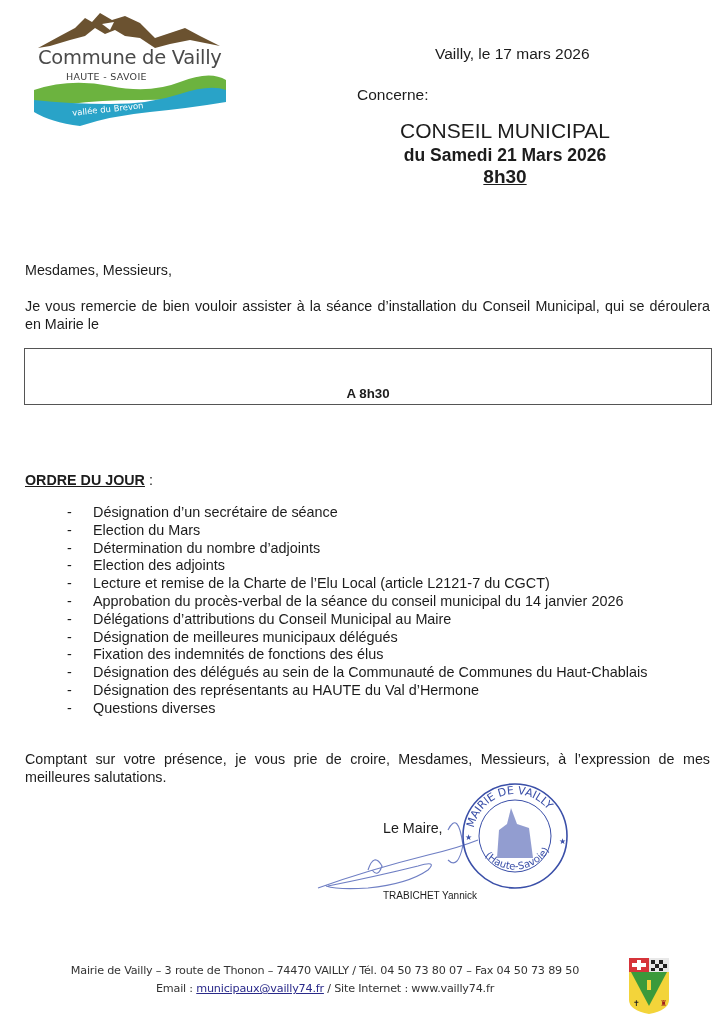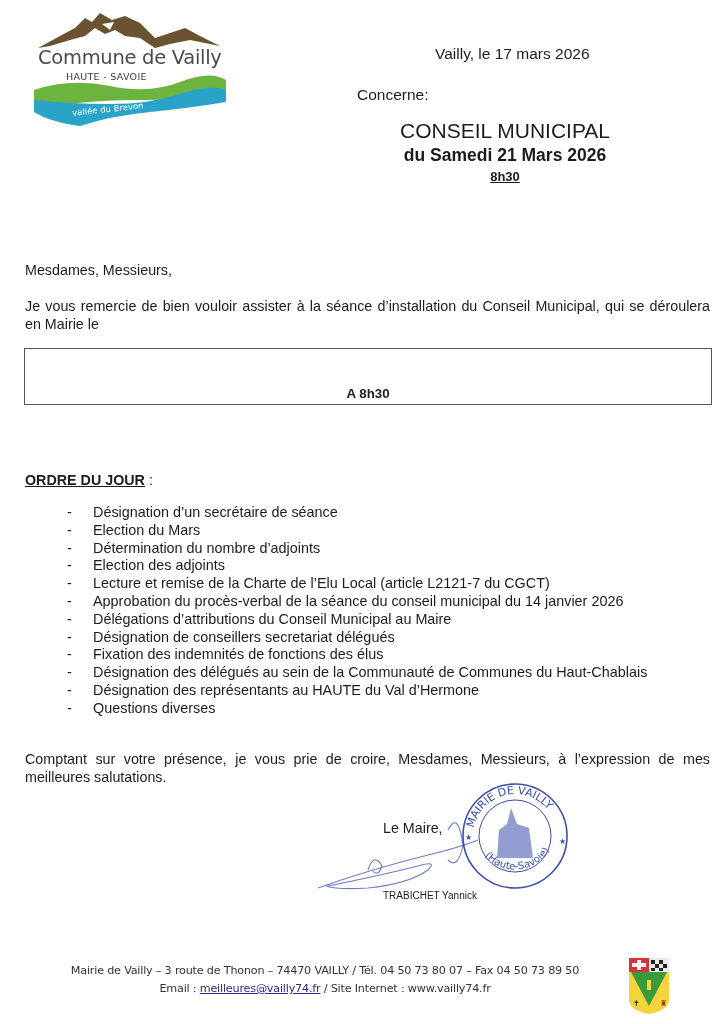--- a/index.html
+++ b/index.html
@@ -11,21 +11,21 @@
     #logo { left: 30px; top: 8px; width: 200px; height: 120px; }
     #logo .title { position: absolute; left: 8px; top: 38px; font-family: "DejaVu Sans", sans-serif; font-size: 19.5px; color: #4a4a4a; letter-spacing: -0.3px; white-space: nowrap; }
     #logo .sub { position: absolute; left: 36px; top: 63px; font-family: "DejaVu Sans", sans-serif; font-size: 9.5px; color: #3b3b3b; letter-spacing: 0.3px; white-space: nowrap; }
     #logo .river-text { position: absolute; left: 42px; top: 96px; font-family: "DejaVu Sans", sans-serif; font-size: 8.5px; color: #ffffff; transform: rotate(-6deg); white-space: nowrap; }
 
     #date-line { left: 423px; top: 45px; font-size: 15.5px; margin-left: 12px; }
     #concerne { left: 357px; top: 86px; font-size: 15.5px; }
     #subject { left: 380px; top: 118px; width: 250px; text-align: center; }
     #subject .s1 { font-size: 21px; display: block; line-height: 26px; }
     #subject .s2 { font-size: 17.5px; font-weight: bold; display: block; line-height: 22px; }
-    #subject .s3 { font-size: 13px; font-weight: bold; display: block; line-height: 22px; text-decoration: underline; }
+    #subject .s3 { font-size: 19px; font-weight: bold; display: block; line-height: 22px; text-decoration: underline; }
 
     .body-text { font-size: 14.3px; line-height: 17.5px; }
     #greeting { left: 25px; top: 262px; }
     #intro { left: 25px; top: 298px; width: 685px; text-align: justify; }
 
     #date-box { left: 24px; top: 348px; width: 688px; height: 57px; border: 1.3px solid #555; }
     #date-box .d1 { position: absolute; top: 5px; width: 100%; text-align: center; font-weight: bold; font-size: 13.3px; }
     #date-box .d2 { position: absolute; top: 37px; width: 100%; text-align: center; font-weight: bold; font-size: 13.3px; }
 
     #ordre { left: 25px; top: 472px; font-size: 14.3px; }
@@ -83,21 +83,21 @@
 </div>
 
 <ul id="agenda" class="abs">
   <li><span class="dash">-</span><span>Désignation d’un secrétaire de séance</span></li>
   <li><span class="dash">-</span><span>Election du Mars</span></li>
   <li><span class="dash">-</span><span>Détermination du nombre d’adjoints</span></li>
   <li><span class="dash">-</span><span>Election des adjoints</span></li>
   <li><span class="dash">-</span><span>Lecture et remise de la Charte de l’Elu Local (article L2121-7 du CGCT)</span></li>
   <li><span class="dash">-</span><span>Approbation du procès-verbal de la séance du conseil municipal du 14 janvier 2026</span></li>
   <li><span class="dash">-</span><span>Délégations d’attributions du Conseil Municipal au Maire</span></li>
-  <li><span class="dash">-</span><span>Désignation de conseillers secretariat délégués</span></li>
+  <li><span class="dash">-</span><span>Désignation de meilleures municipaux délégués</span></li>
   <li><span class="dash">-</span><span>Fixation des indemnités de fonctions des élus</span></li>
   <li><span class="dash">-</span><span>Désignation des délégués au sein de la Communauté de Communes du Haut-Chablais</span></li>
   <li><span class="dash">-</span><span>Désignation des représentants au HAUTE du Val d’Hermone</span></li>
   <li><span class="dash">-</span><span>Questions diverses</span></li>
 </ul>
 
 <div id="closing" class="abs body-text">Comptant sur votre présence, je vous prie de croire, Mesdames, Messieurs, à l’expression de mes meilleures salutations.</div>
 
 <svg id="signature" class="abs" viewBox="0 0 200 100">
   <path d="M10 88 Q60 70 120 55 Q150 48 170 40 M20 86 Q70 76 110 66 Q130 60 120 70 Q100 84 60 88 Q30 90 18 86 M60 70 Q66 52 74 66 Q70 78 64 70 M140 30 Q150 10 155 45 Q150 70 140 60" fill="none" stroke="#6f7fc4" stroke-width="1.1"></path>
@@ -115,21 +115,21 @@
   <path d="M42 78 L44 50 L52 44 L56 28 L62 44 L74 48 L78 78 Z" fill="#6d7cc0" opacity="0.75"></path>
   <text x="10" y="60" font-size="8" fill="#3a4fa8">★</text>
   <text x="104" y="64" font-size="8" fill="#3a4fa8">★</text>
 </svg>
 
 <div id="signer-title" class="abs">Le Maire,</div>
 <div id="signer-name" class="abs">TRABICHET Yannick</div>
 
 <div id="footer1" class="abs">Mairie de Vailly – 3 route de Thonon – 74470 VAILLY /  Tél. 04 50 73 80 07 – Fax 04 50 73 89 50</div>
 <div id="footer2" class="abs">
-  <span>Email : </span><span class="email">meilleures@vailly74.fr</span><span> / Site Internet : www.vailly74.fr</span>
+  <span>Email : </span><span class="email">municipaux@vailly74.fr</span><span> / Site Internet : www.vailly74.fr</span>
 </div>
 
 <svg id="crest" class="abs" viewBox="0 0 46 60">
   <rect x="3" y="2" width="20" height="14" fill="#d6343a"></rect>
   <rect x="11" y="4" width="4" height="10" fill="#fff"></rect>
   <rect x="6" y="7" width="14" height="4" fill="#fff"></rect>
   <rect x="23" y="2" width="20" height="14" fill="#e8e8e8"></rect>
   <path d="M25 4 h4 v4 h-4z M33 4 h4 v4 h-4z M29 8 h4 v4 h-4z M37 8 h4 v4 h-4z M25 12 h4 v3 h-4z M33 12 h4 v3 h-4z" fill="#222"></path>
   <path d="M3 16 H43 V44 Q43 54 23 58 Q3 54 3 44 Z" fill="#f3d43a"></path>
   <path d="M5 16 H41 L23 50 Z" fill="#3b9a3b"></path>

